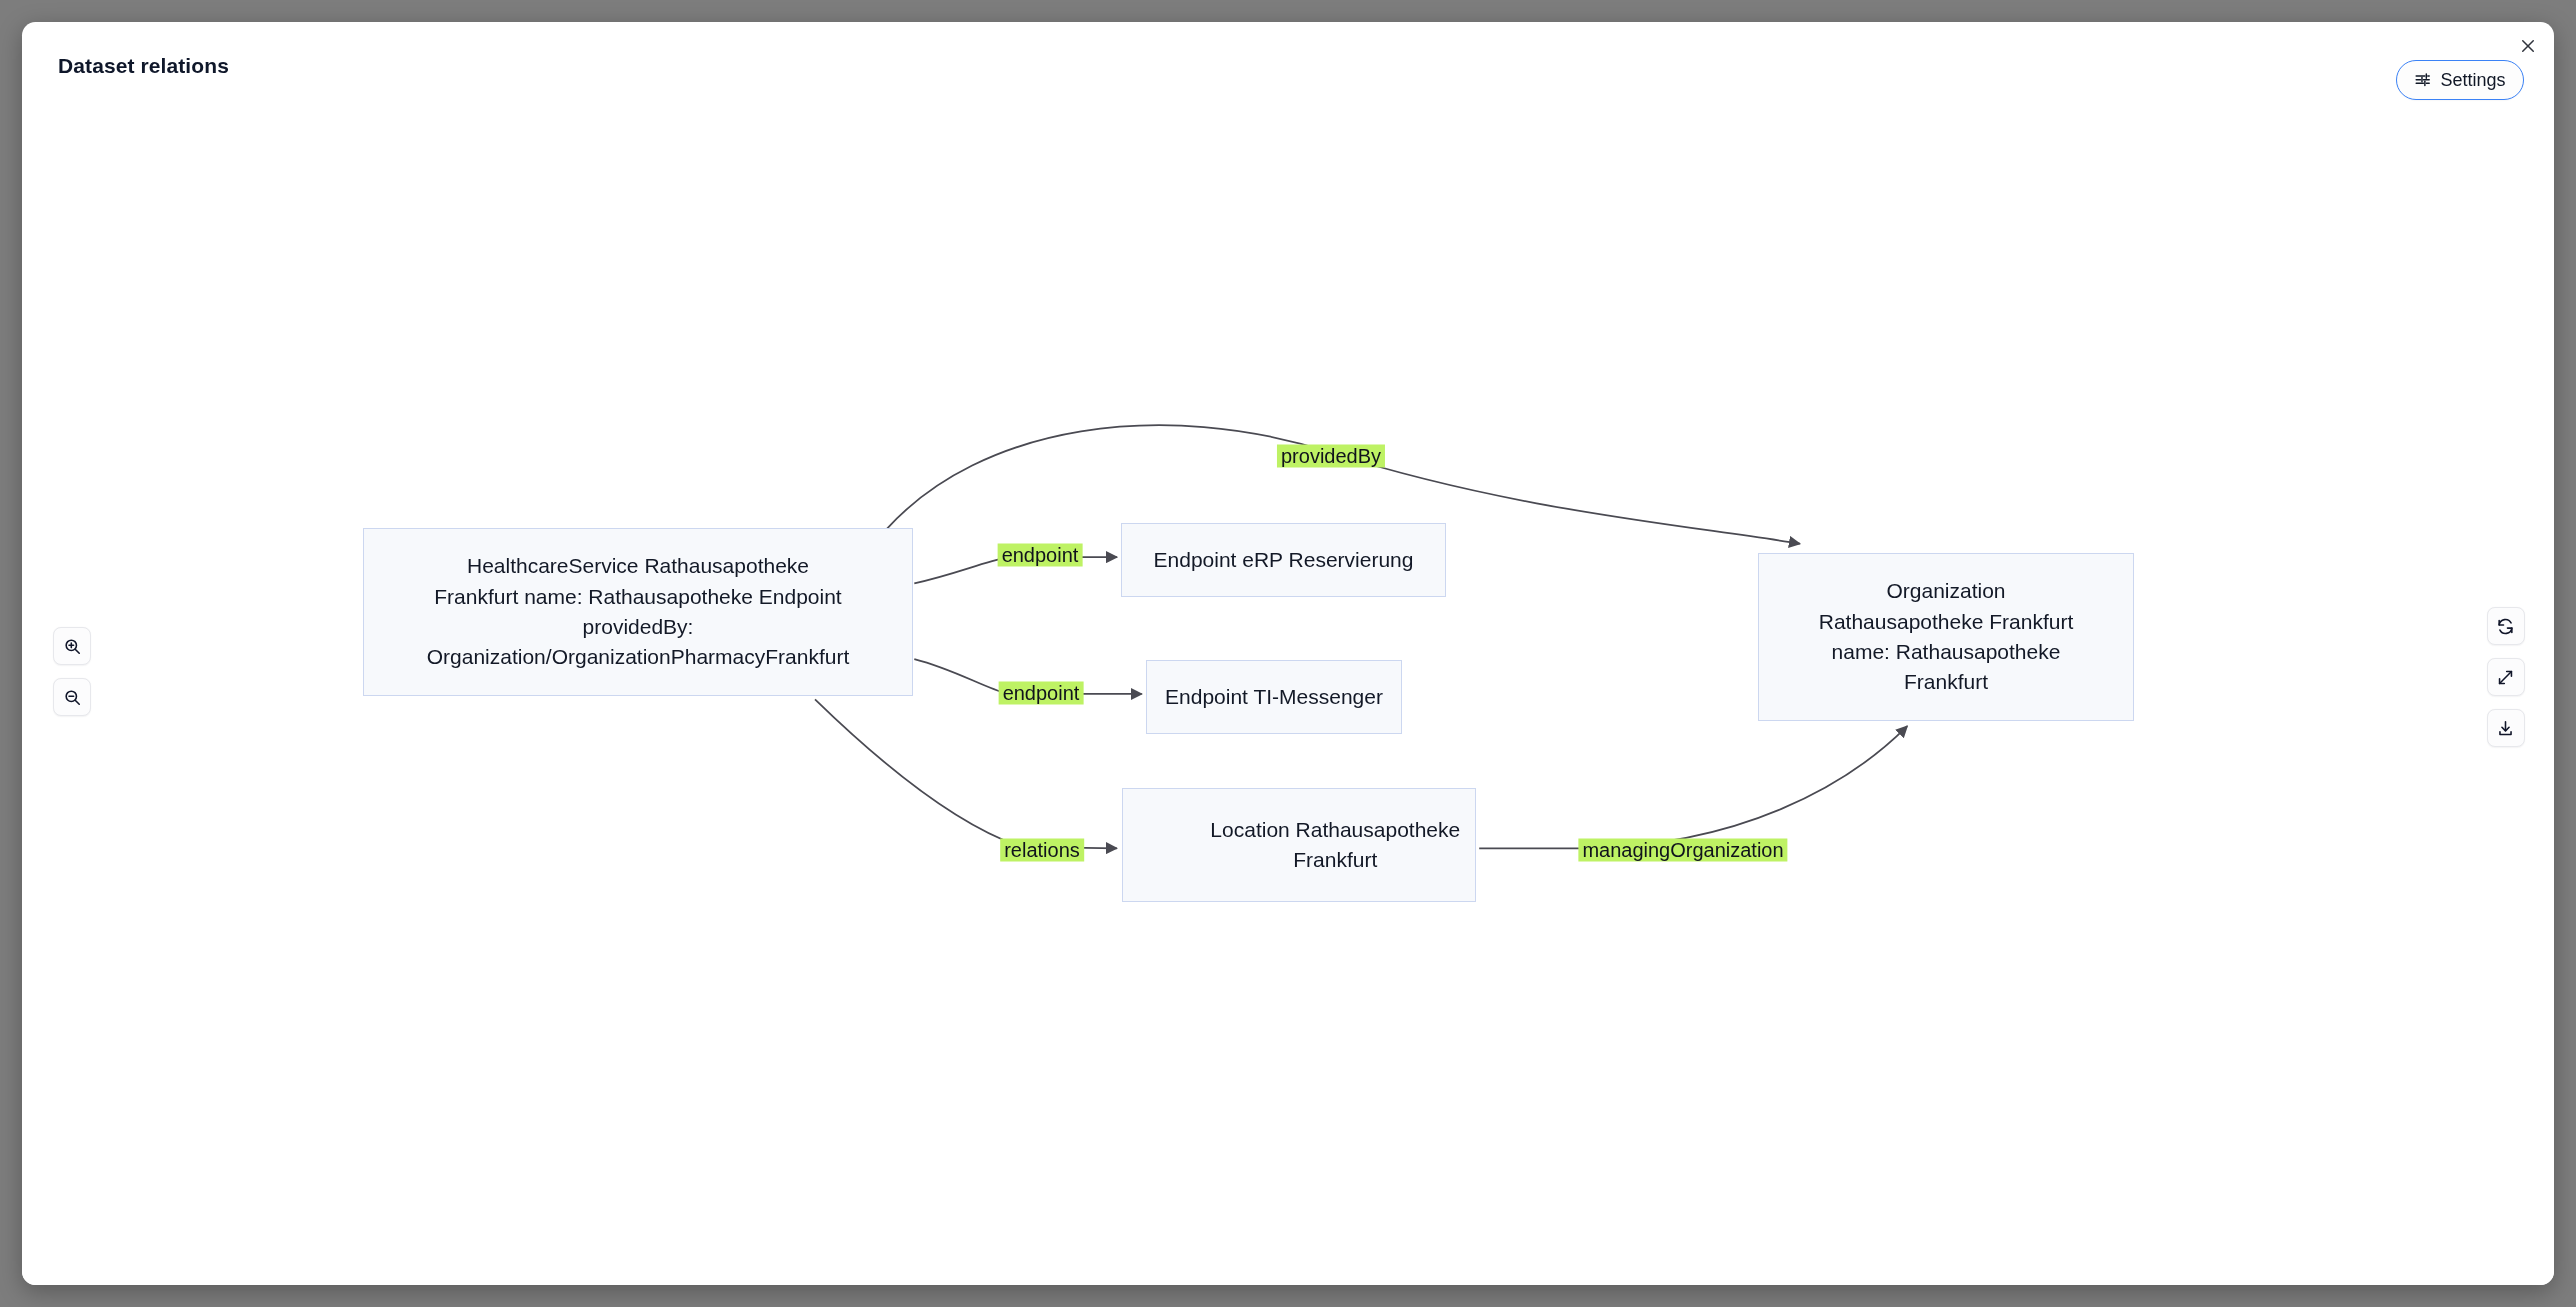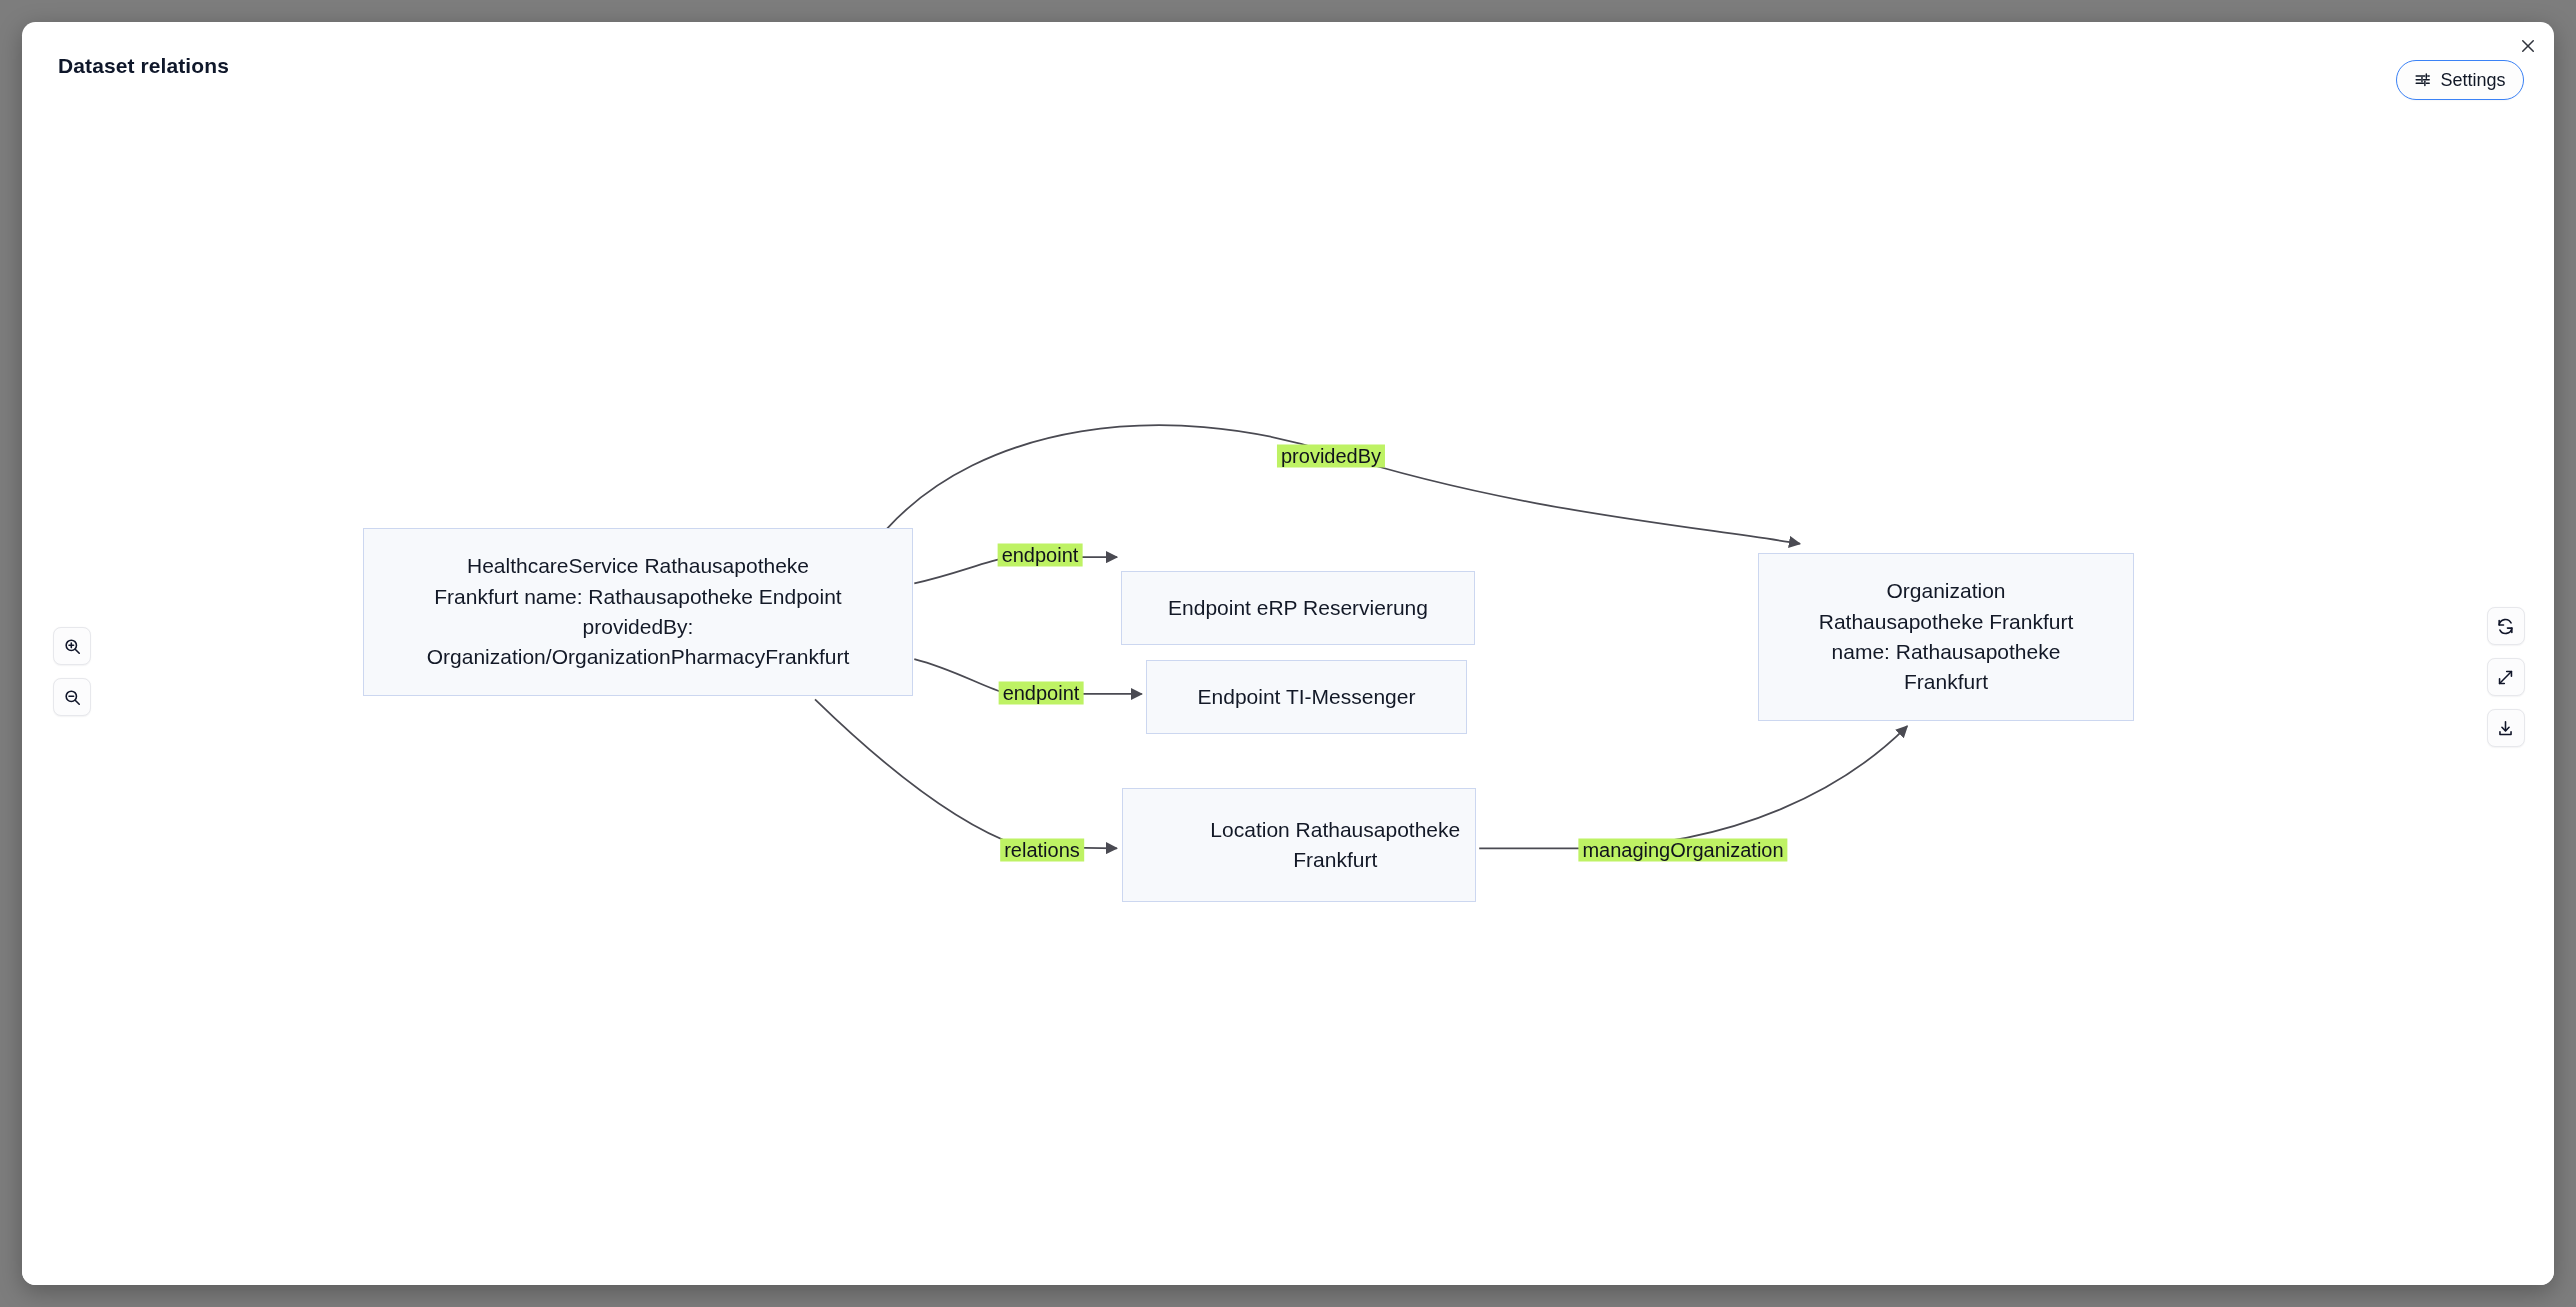--- a/index.html
+++ b/index.html
@@ -118,25 +118,25 @@
     cursor: pointer;
   }
   .graph-node .node-text { white-space: pre-line; }
 
   #node-healthcareservice {
     left: 341px; top: 419px;
     width: 550px; height: 168px;
   }
   #node-endpoint-erp {
     left: 1099px; top: 414px;
-    width: 354px; height: 74px; margin-top: 48px;
+    width: 325px; height: 74px;
   }
   #node-endpoint-ti {
     left: 1124px; top: 551px;
-    width: 321px; height: 74px;
+    width: 256px; height: 74px;
   }
   #node-location {
     left: 1100px; top: 679px;
     width: 354px; height: 114px; justify-content: flex-end;
   }
   #node-organization {
     left: 1736px; top: 444px;
     width: 376px; height: 168px;
   }
 

